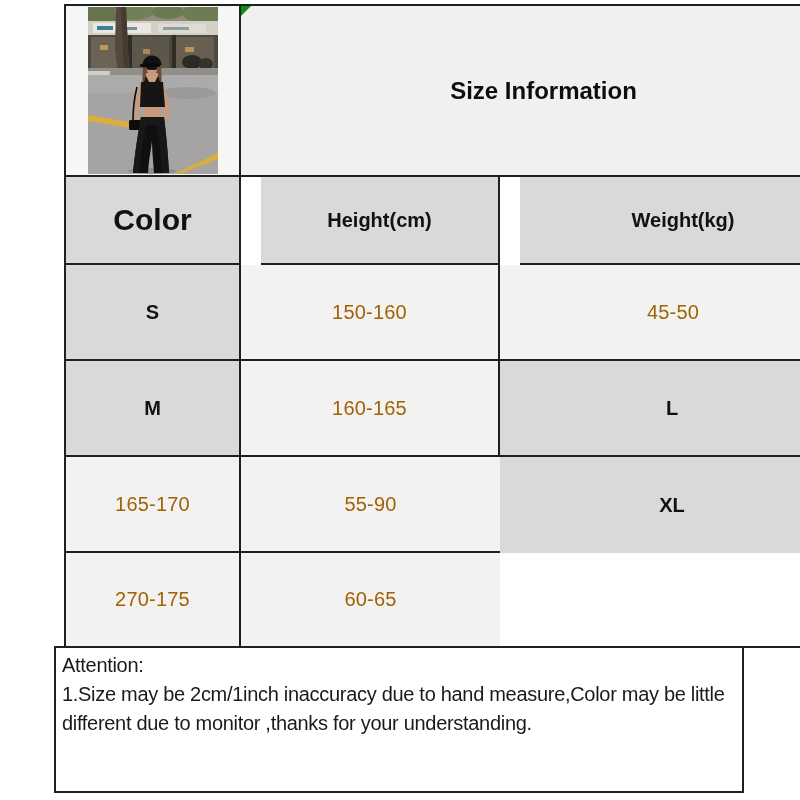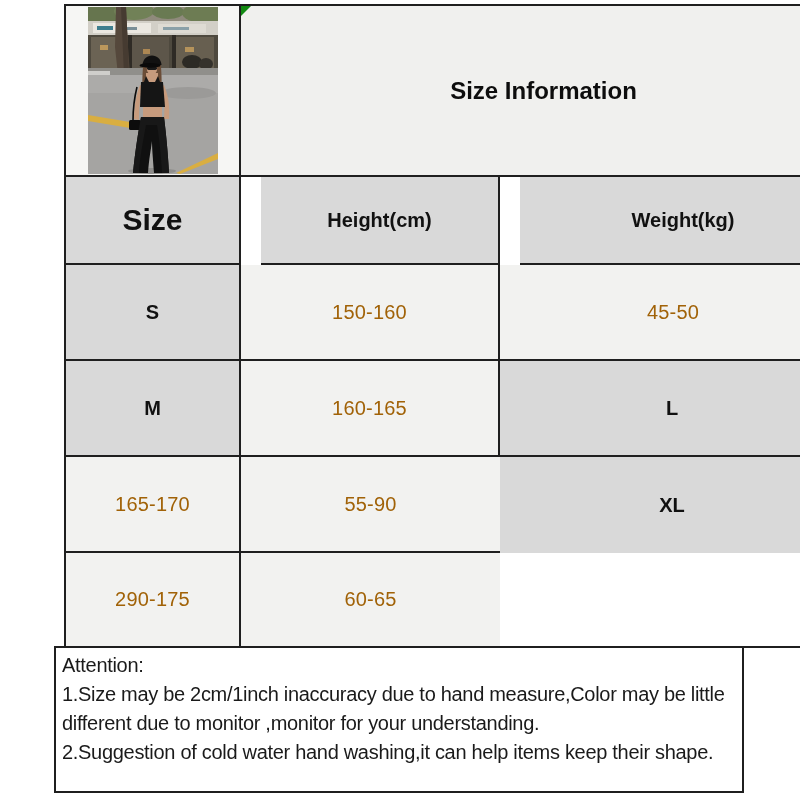--- a/index.html
+++ b/index.html
@@ -131,41 +131,40 @@
         <path d="M54.5,58 C55,52 59,48.5 64,48.5 C69,48.5 73,52 73.5,58 Z" fill="#111111"></path>
         <ellipse cx="62" cy="58.4" rx="10.5" ry="2.4" fill="#0a0a0a"></ellipse>
       </svg>
     </div>
 
     <div class="cell title-cell col-last">
       <span class="corner-marker"></span>
       <span class="title-text">Size Information</span>
     </div>
 
-    <div class="cell head-cell head-size">Size</div>
+    <div class="cell head-cell head-size">Color</div>
     <div class="cell head-cell head-col">Height(cm)</div>
     <div class="cell head-cell head-col col-last">Weight(kg)</div>
 
     <div class="cell size-cell">S</div>
     <div class="cell data-cell">150-160</div>
     <div class="cell data-cell col-last">45-50</div>
 
     <div class="cell size-cell">M</div>
     <div class="cell data-cell">160-165</div>
 
     <div class="cell size-cell">L</div>
     <div class="cell data-cell">165-170</div>
     <div class="cell data-cell col-last">55-90</div>
 
     <div class="cell size-cell row-last">XL</div>
-    <div class="cell data-cell row-last">290-175</div>
+    <div class="cell data-cell row-last">270-175</div>
     <div class="cell data-cell col-last row-last">60-65</div>
 
   </div>
 
   <div class="attention-box">
     <div class="attention-line">Attention:</div>
     <div class="attention-line">1.Size may be 2cm/1inch inaccuracy due to hand measure,Color may be little</div>
-    <div class="attention-line">different due to monitor ,monitor for your understanding.</div>
-    <div class="attention-line">2.Suggestion of cold water hand washing,it can help items keep their shape.</div>
+    <div class="attention-line">different due to monitor ,thanks for your understanding.</div>
   </div>
 
 </div>
 
 </body></html>

